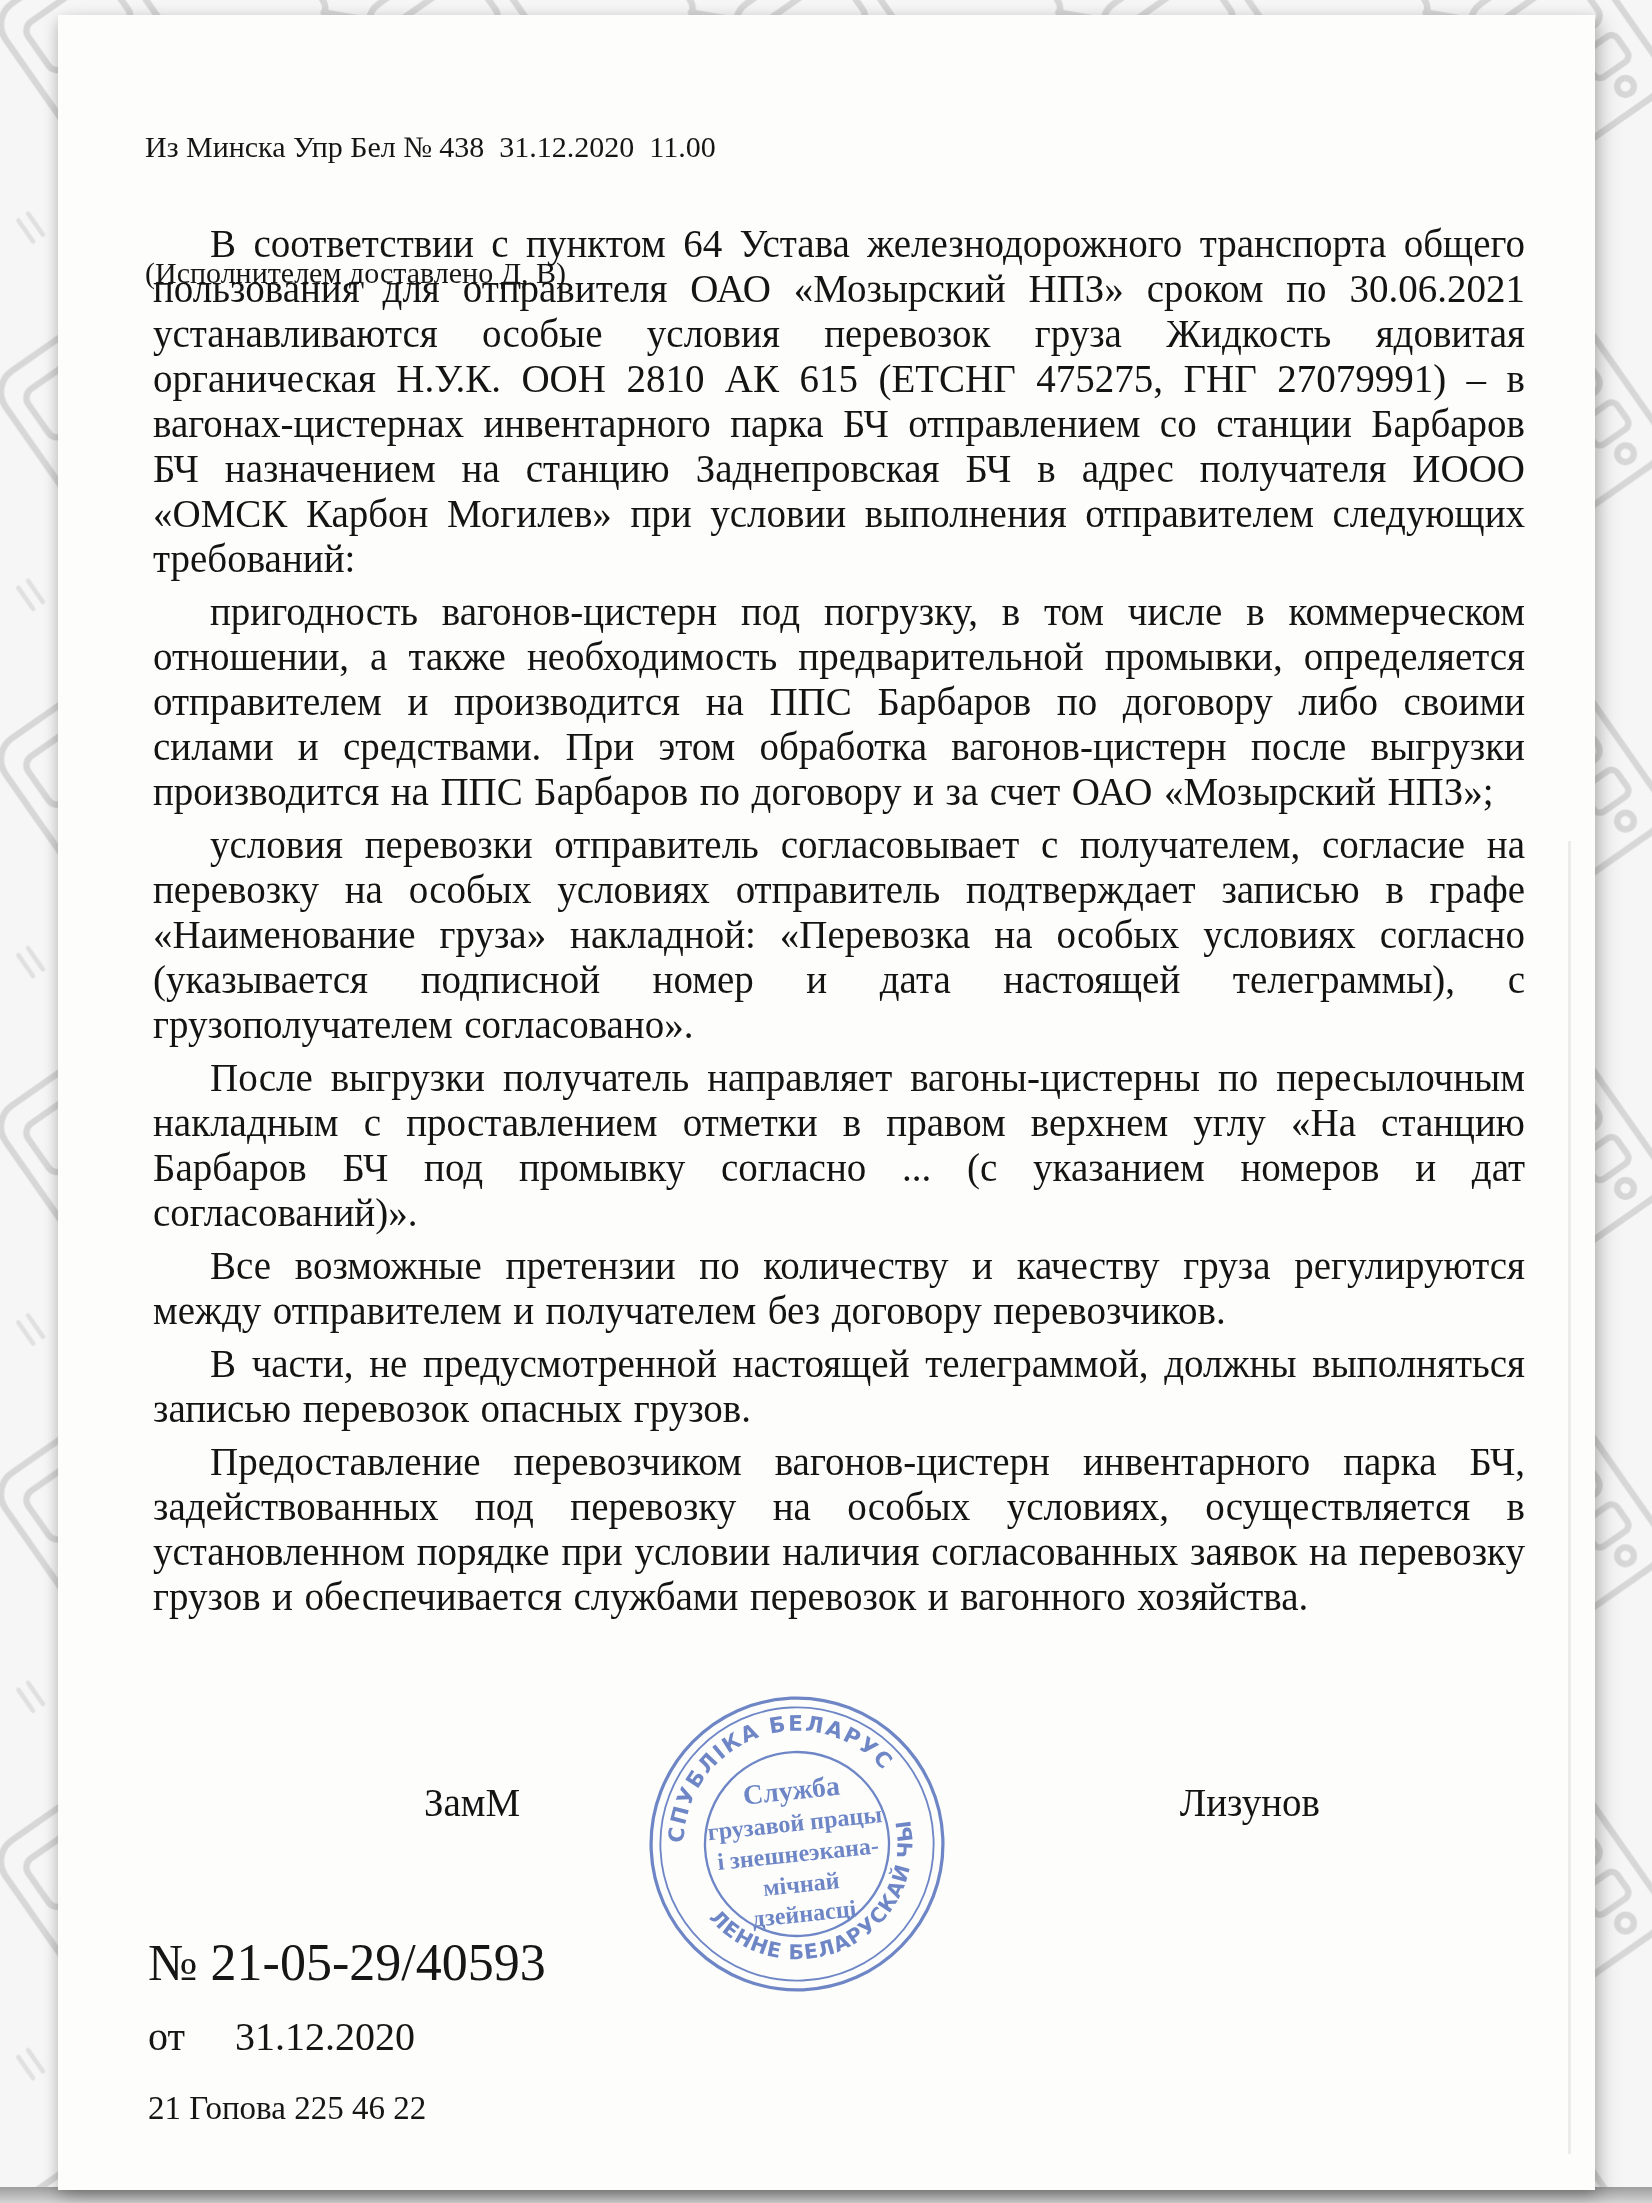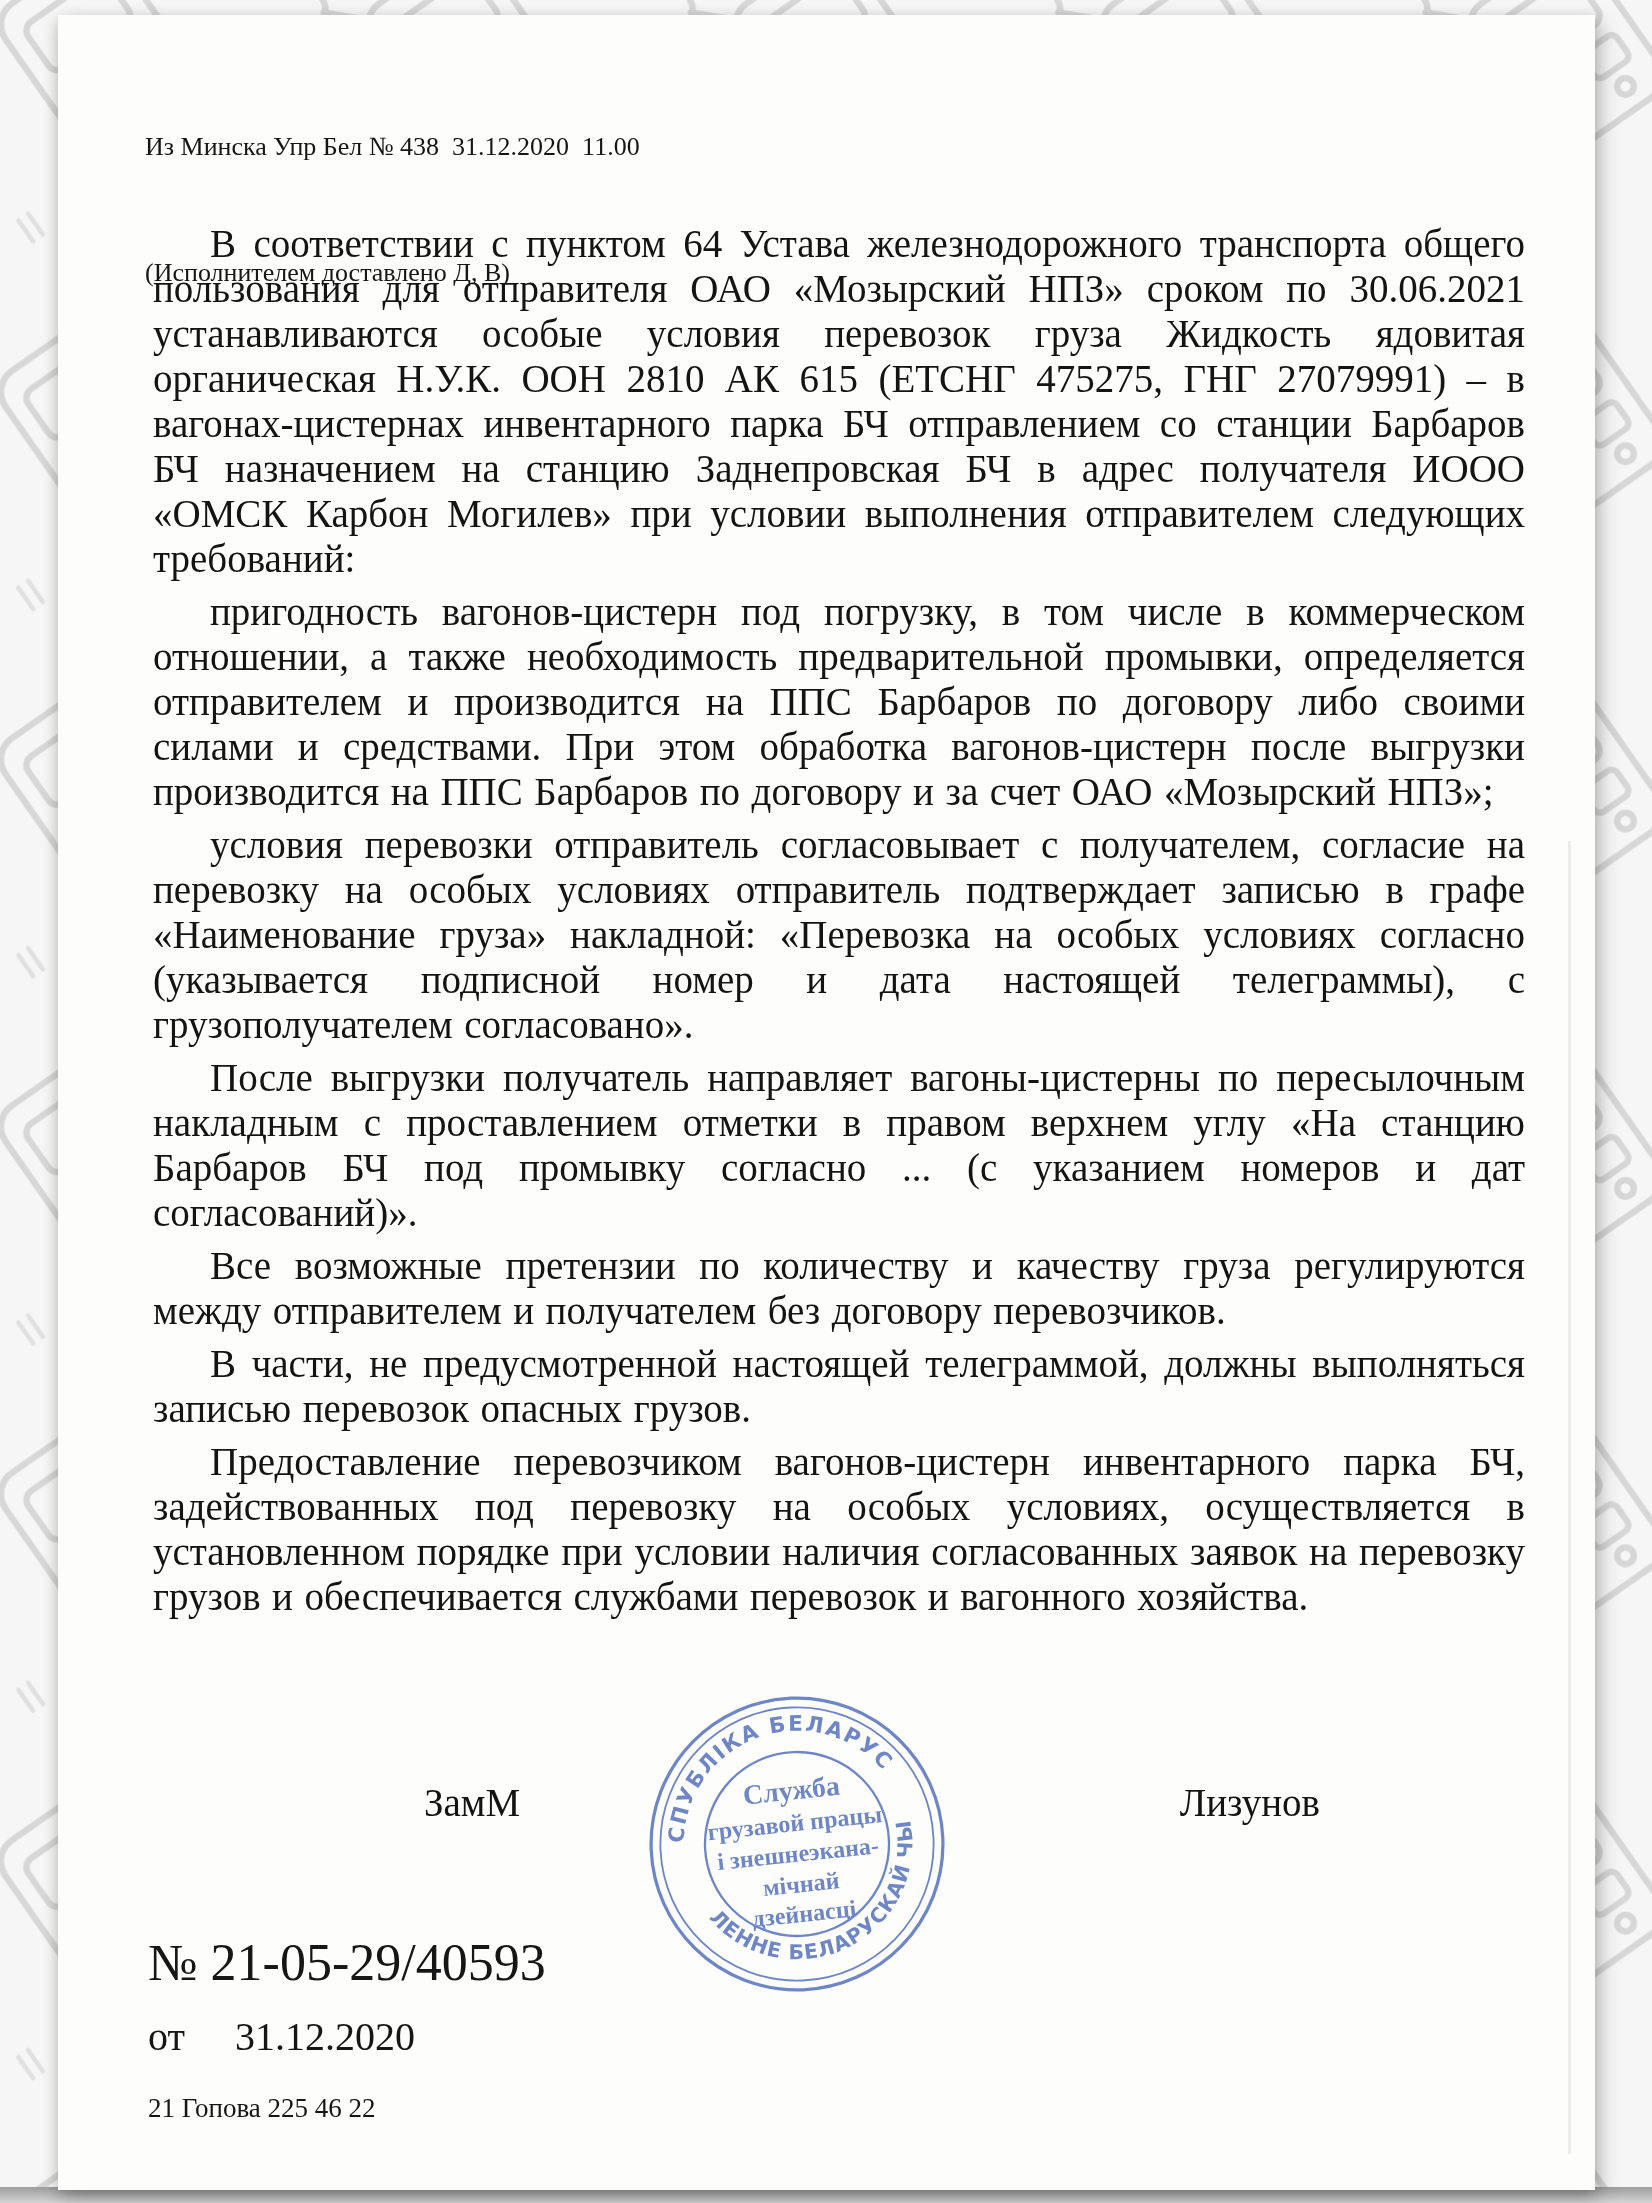--- a/index.html
+++ b/index.html
@@ -17,21 +17,21 @@
     position:absolute;left:58px;top:14.7px;width:1537px;height:2175px;z-index:2;
     background:#fdfdfc;
     box-shadow:0 5.5px 14.7px rgba(0,0,0,.25), 9.2px 5.5px 20px rgba(0,0,0,.12);
   }
   .scan-line{
     position:absolute;left:1510px;top:826px;width:2.8px;height:1313px;
     background:#ececec;z-index:3;
   }
   .header{
     position:absolute;left:87px;top:27.5px;right:62px;z-index:4;
-    font-size:26px;line-height:42px;color:#161616;white-space:pre-wrap;
+    font-size:30px;line-height:42px;color:#161616;white-space:pre-wrap;
   }
   .body-text{
     position:absolute;left:87px;right:62px;top:198px;z-index:4;
     font-size:39px;line-height:45px;color:#141414;
     text-align:justify;word-spacing:1.8px;
   }
   .body-text p{margin:8px;text-indent:57px;}
   .sig-row{
     position:absolute;left:0;right:0;top:1765px;height:48px;z-index:4;
     font-size:39px;color:#141414;
@@ -43,21 +43,21 @@
     opacity:.82;filter:blur(0.4px);
   }
   .stamp text{font-family:"DejaVu Sans", sans-serif;font-weight:bold;}
   .stamp .inner-line{font-family:"Liberation Serif", serif;}
   .footer{
     position:absolute;left:90px;top:1894px;z-index:4;color:#161616;
     white-space:pre-wrap;
   }
   .footer .f-number{font-size:52px;line-height:40px;}
   .footer .f-date{font-size:40px;line-height:40px;}
-  .footer .f-exec{font-size:27px;line-height:35px;}
+  .footer .f-exec{font-size:33px;line-height:35px;}
 </style>
 </head>
 <body>
 
 <svg class="bg-pattern" width="1653" height="2204" xmlns="http://www.w3.org/2000/svg" viewBox="0 0 1800 2400">
   <defs>
     <pattern id="wm" width="400" height="400" patternUnits="userSpaceOnUse" patternTransform="translate(-70,-90)">
       <g stroke="#d7d7d7" stroke-width="7" fill="none" stroke-linecap="round" stroke-linejoin="round" transform="translate(60,110) rotate(-35)">
         <circle cx="-40" cy="-40" r="20"></circle>
         <line x1="-27" y1="-27" x2="2" y2="2"></line>

